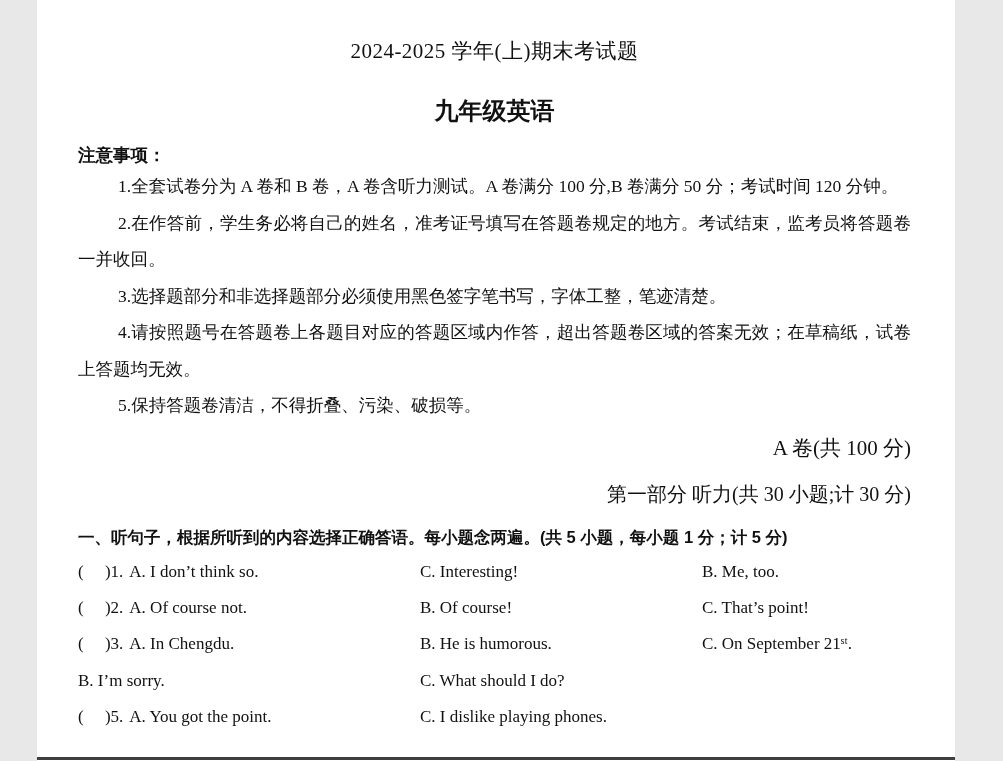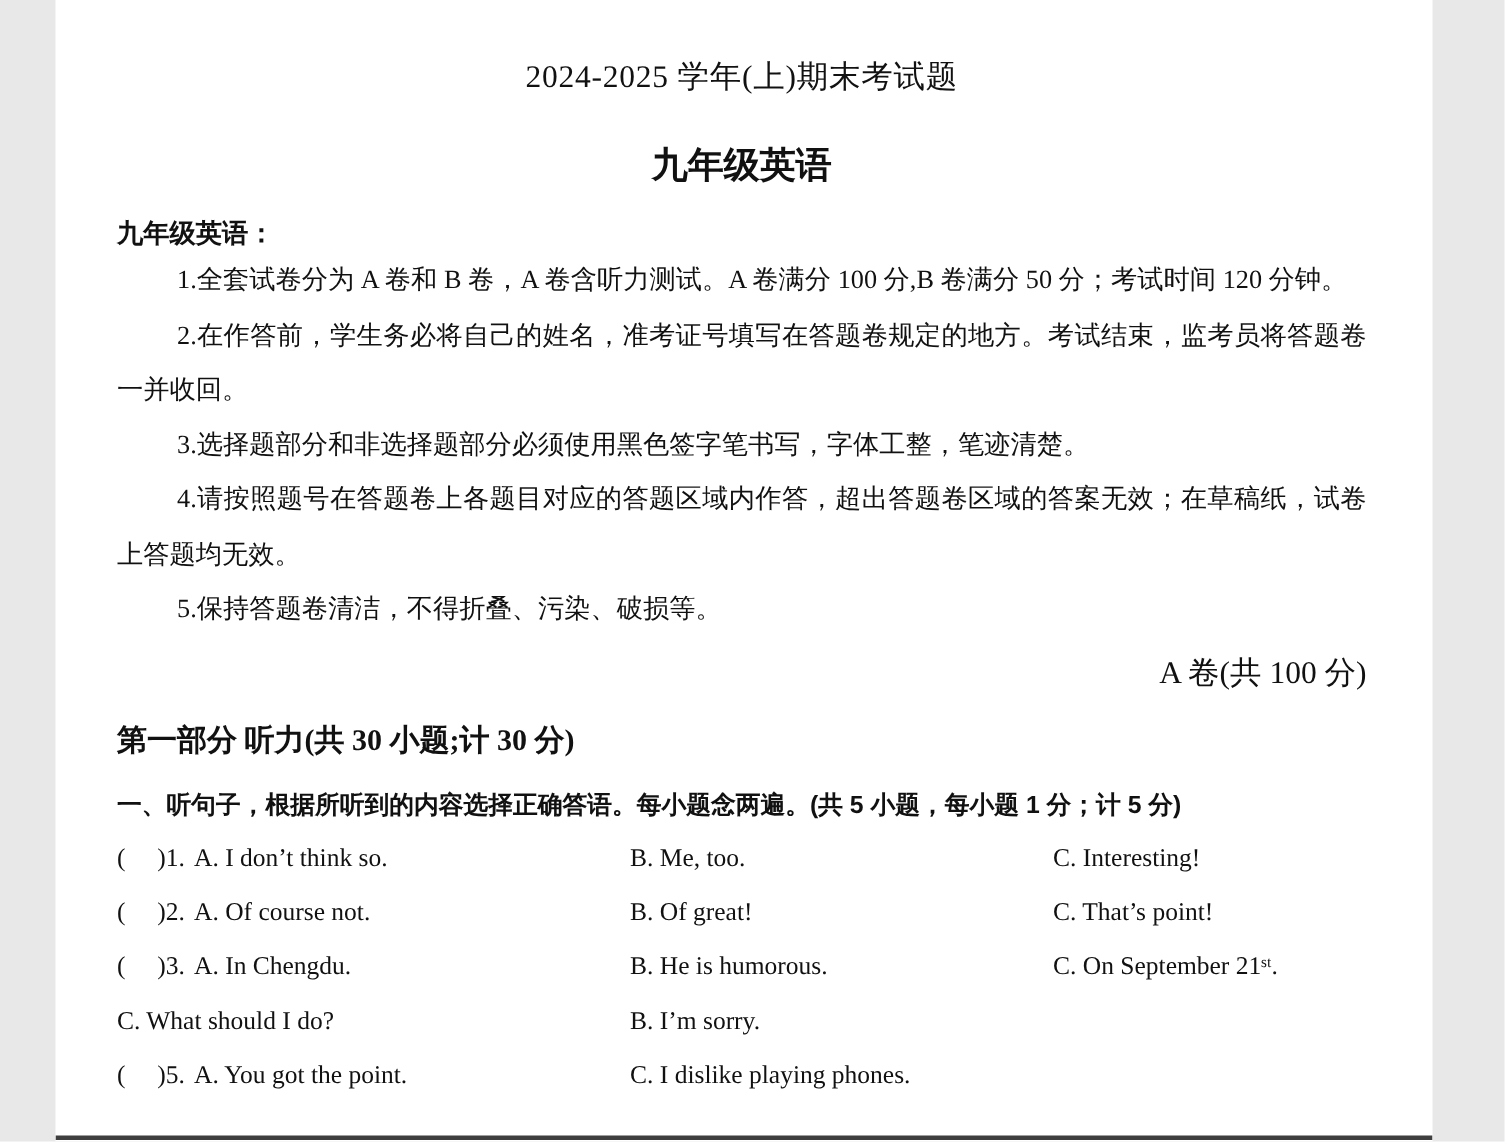--- a/index.html
+++ b/index.html
@@ -51,24 +51,24 @@
   }
   .section-a-heading {
     margin-top:4px;
     text-align:right;
     font-size:21px;
     line-height:40px;
     font-weight:400;
   }
   .part-heading {
     margin-top:6px;
-    text-align:left;
+    text-align:right;
     font-size:20px;
     line-height:40px;
-    font-weight:700;
+    font-weight:400;
   }
   .task-instruction {
     margin-top:6px;
     font-family:"Liberation Sans","DejaVu Sans",sans-serif;
     font-weight:700;
     font-size:16.5px;
     line-height:34px;
   }
   .question-row {
     display:grid;
@@ -91,51 +91,51 @@
 </style>
 </head>
 <body>
 
 <div class="page">
   <div class="content">
 
     <div class="doc-title">2024-2025 学年(上)期末考试题</div>
     <div class="doc-subtitle">九年级英语</div>
 
-    <div class="notice-heading">九年级英语：</div>
+    <div class="notice-heading">注意事项：</div>
     <p class="notice-item">1.全套试卷分为 A 卷和 B 卷，A 卷含听力测试。A 卷满分 100 分,B 卷满分 50 分；考试时间 120 分钟。</p>
     <p class="notice-item">2.在作答前，学生务必将自己的姓名，准考证号填写在答题卷规定的地方。考试结束，监考员将答题卷一并收回。</p>
     <p class="notice-item">3.选择题部分和非选择题部分必须使用黑色签字笔书写，字体工整，笔迹清楚。</p>
     <p class="notice-item">4.请按照题号在答题卷上各题目对应的答题区域内作答，超出答题卷区域的答案无效；在草稿纸，试卷上答题均无效。</p>
     <p class="notice-item">5.保持答题卷清洁，不得折叠、污染、破损等。</p>
 
     <div class="section-a-heading">A 卷(共 100 分)</div>
     <div class="part-heading">第一部分  听力(共 30 小题;计 30 分)</div>
 
     <div class="task-instruction">一、听句子，根据所听到的内容选择正确答语。每小题念两遍。(共 5 小题，每小题 1 分；计 5 分)</div>
 
     <div>
       <div class="question-row">
         <span><span class="qnum">(     )1.</span><span>A. I don’t think so.</span></span>
+        <span>C. Interesting!</span>
         <span>B. Me, too.</span>
-        <span>C. Interesting!</span>
       </div>
       <div class="question-row">
         <span><span class="qnum">(     )2.</span><span>A. Of course not.</span></span>
-        <span>B. Of great!</span>
+        <span>B. Of course!</span>
         <span>C. That’s point!</span>
       </div>
       <div class="question-row">
         <span><span class="qnum">(     )3.</span><span>A. In Chengdu.</span></span>
         <span>B. He is humorous.</span>
         <span>C. On September 21ˢᵗ.</span>
       </div>
       <div class="question-row">
+        <span>B. I’m sorry.</span>
         <span>C. What should I do?</span>
-        <span>B. I’m sorry.</span>
       </div>
       <div class="question-row">
         <span><span class="qnum">(     )5.</span><span>A. You got the point.</span></span>
         <span>C. I dislike playing phones.</span>
       </div>
     </div>
 
   </div>
   <div class="bottom-bar"></div>
 </div>

